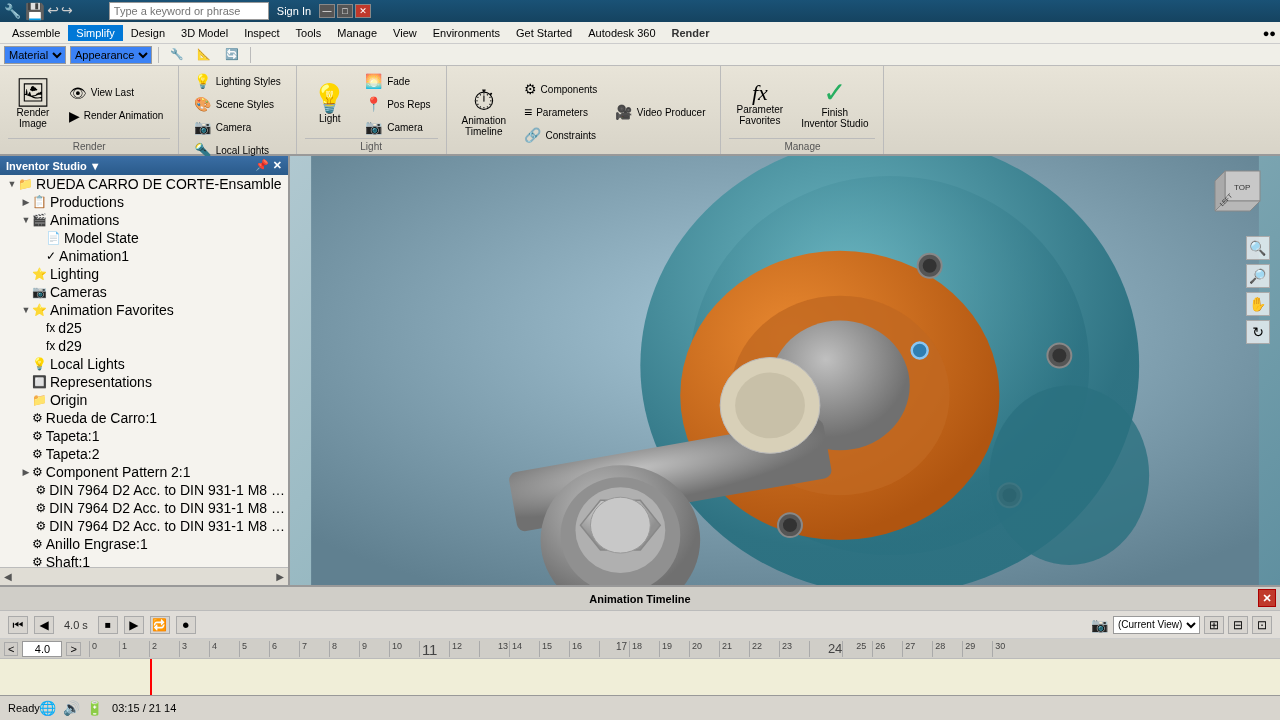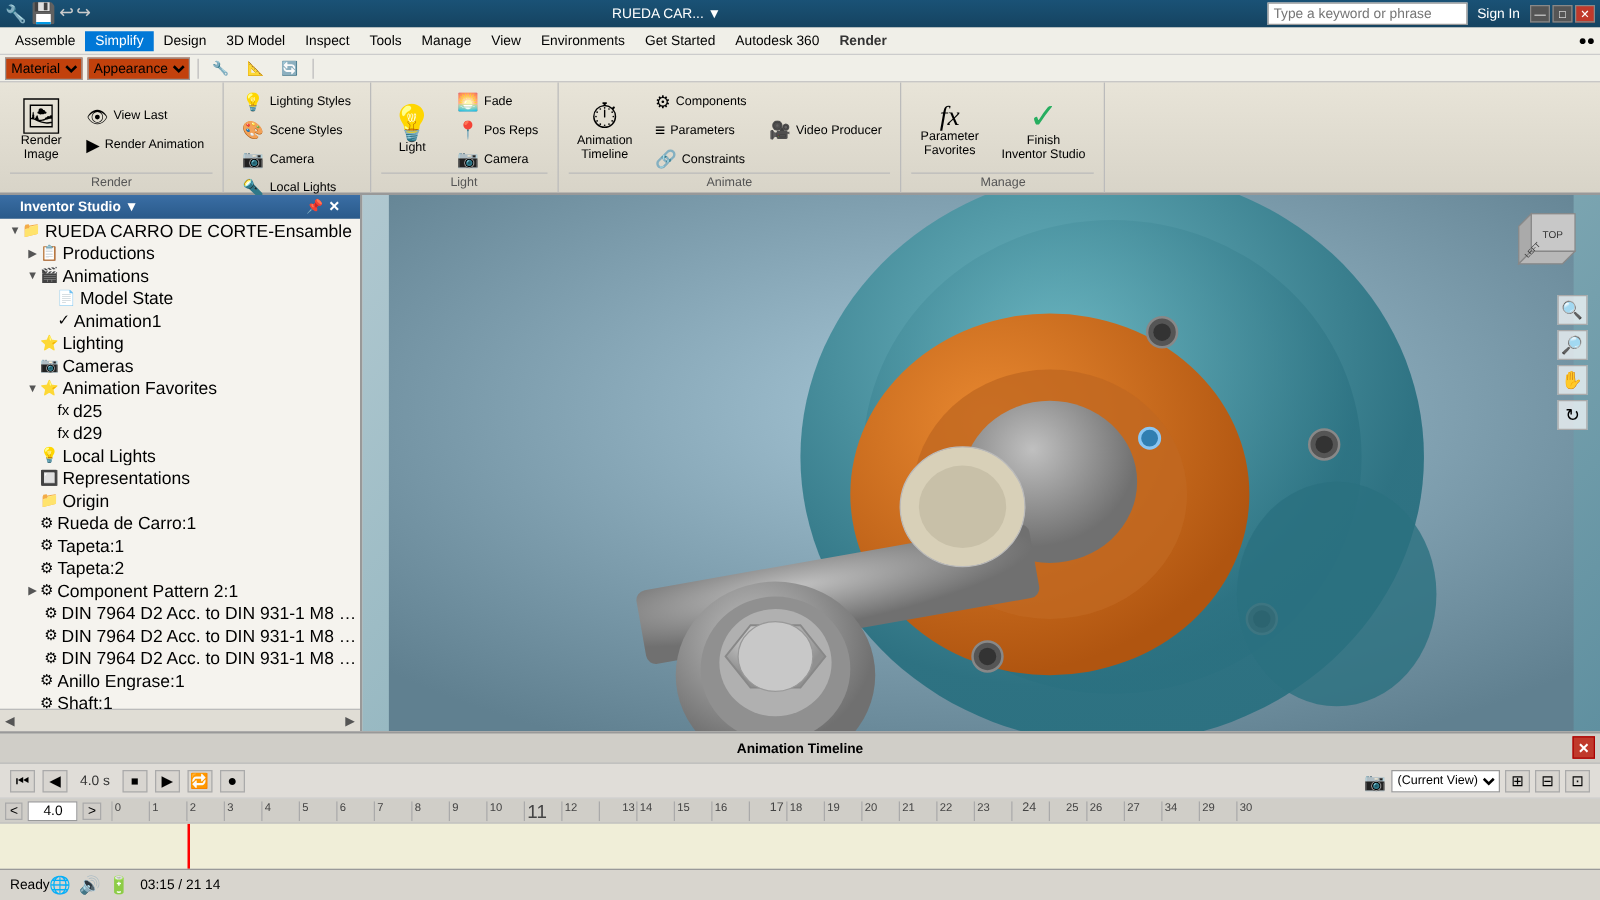--- a/index.html
+++ b/index.html
@@ -61,21 +61,21 @@
       border: 1px solid transparent;
       cursor: pointer;
       background: transparent;
       font-size: 11px;
       display: flex; align-items: center; gap: 2px;
     }
     .tb1-sep { width: 1px; height: 16px; background: #bbb; margin: 0 2px; }
     .tb1-select {
       height: 18px;
       border: 1px solid #999;
-      background: #c2410c;
+      background: #3b82f6;
       font-size: 11px;
     }
     .search-box {
       height: 18px;
       border: 1px solid #999;
       background: white;
       padding: 0 4px;
       font-size: 11px;
       width: 160px;
       color: #999;
@@ -152,21 +152,21 @@
       min-width: 290px;
       background: #f5f3ee;
       border-right: 2px solid #999;
       display: flex;
       flex-direction: column;
       overflow: hidden;
     }
     #sidebar-header {
       background: linear-gradient(to bottom, #3a6ea5, #2a5a8a);
       color: white;
-      padding: 3px 16px;
+      padding: 3px 6px;
       font-size: 11px;
       font-weight: bold;
       display: flex;
       align-items: center;
       justify-content: space-between;
     }
     #tree {
       flex: 1;
       overflow-y: auto;
       overflow-x: hidden;
@@ -361,21 +361,20 @@
 </head>
 <body>
 
 <div id="titlebar">
   <span style="margin-right:4px;font-size:14px;">🔧</span>
   <span style="display:flex;gap:2px;margin-right:8px;">
     <span style="font-size:16px;color:#ccc;">💾</span>
     <span style="font-size:14px;color:#ccc;">↩</span>
     <span style="font-size:14px;color:#ccc;">↪</span>
   </span>
-  <div class="title">RUEDA CAR... ▼</div>
   <input class="search-box" type="text" style="margin-right: 8px; margin-left: 28px;" placeholder="Type a keyword or phrase">
   <span style="color:white;margin-right:8px;cursor:pointer;white-space:nowrap;">Sign In</span>
   <div class="win-controls">
     <div class="win-btn">—</div>
     <div class="win-btn">□</div>
     <div class="win-btn close">✕</div>
   </div>
 </div>
 
 <div id="menubar">
@@ -500,21 +499,20 @@
           <span>Constraints</span>
         </div>
       </div>
       <div class="ribbon-col">
         <div class="ribbon-btn-sm">
           <span class="icon-sm">🎥</span>
           <span>Video Producer</span>
         </div>
       </div>
     </div>
-    <div class="ribbon-group-label">Animate</div>
   </div>
 
   <div class="ribbon-group">
     <div class="ribbon-group-content">
       <div class="ribbon-big">
         <span class="icon-big" style="font-style:italic;font-family:serif;font-size:22px;">fx</span>
         <span style="font-size:10px;">Parameter<br>Favorites</span>
       </div>
       <div class="ribbon-big">
         <span class="icon-big" style="color:#27ae60;font-size:28px;">✓</span>
@@ -825,25 +823,25 @@
           <div style="display: flex; flex-direction: column; align-items: flex-start; font-size: 9px; color: rgb(68, 68, 68); min-width: 30px; border-left: 1px solid rgb(170, 170, 170); padding-left: 2px;">14</div>
           <div style="display: flex; flex-direction: column; align-items: flex-start; font-size: 9px; color: rgb(68, 68, 68); min-width: 30px; border-left: 1px solid rgb(170, 170, 170); padding-left: 2px;">15</div>
           <div style="display: flex; flex-direction: column; align-items: flex-start; font-size: 9px; color: rgb(68, 68, 68); min-width: 30px; border-left: 1px solid rgb(170, 170, 170); padding-left: 2px;">16</div>
           <div style="display: flex; flex-direction: column; align-items: flex-start; font-size: 10px; color: rgb(68, 68, 68); min-width: 30px; border-left: 1px solid rgb(170, 170, 170); padding-left: 16px;">17</div>
           <div style="display: flex; flex-direction: column; align-items: flex-start; font-size: 9px; color: rgb(68, 68, 68); min-width: 30px; border-left: 1px solid rgb(170, 170, 170); padding-left: 2px;">18</div>
           <div style="display: flex; flex-direction: column; align-items: flex-start; font-size: 9px; color: rgb(68, 68, 68); min-width: 30px; border-left: 1px solid rgb(170, 170, 170); padding-left: 2px;">19</div>
           <div style="display: flex; flex-direction: column; align-items: flex-start; font-size: 9px; color: rgb(68, 68, 68); min-width: 30px; border-left: 1px solid rgb(170, 170, 170); padding-left: 2px;">20</div>
           <div style="display: flex; flex-direction: column; align-items: flex-start; font-size: 9px; color: rgb(68, 68, 68); min-width: 30px; border-left: 1px solid rgb(170, 170, 170); padding-left: 2px;">21</div>
           <div style="display: flex; flex-direction: column; align-items: flex-start; font-size: 9px; color: rgb(68, 68, 68); min-width: 30px; border-left: 1px solid rgb(170, 170, 170); padding-left: 2px;">22</div>
           <div style="display: flex; flex-direction: column; align-items: flex-start; font-size: 9px; color: rgb(68, 68, 68); min-width: 30px; border-left: 1px solid rgb(170, 170, 170); padding-left: 2px;">23</div>
-          <div style="display: flex; flex-direction: column; align-items: flex-start; font-size: 10px; color: rgb(68, 68, 68); min-width: 30px; border-left: 1px solid rgb(170, 170, 170); padding-left: 8px;">24</div>
+          <div style="display: flex; flex-direction: column; align-items: flex-start; font-size: 13px; color: rgb(68, 68, 68); min-width: 30px; border-left: 1px solid rgb(170, 170, 170); padding-left: 18px;">24</div>
           <div style="display: flex; flex-direction: column; align-items: flex-start; font-size: 9px; color: rgb(68, 68, 68); min-width: 30px; border-left: 1px solid rgb(170, 170, 170); padding-left: 13px;">25</div>
           <div style="display: flex; flex-direction: column; align-items: flex-start; font-size: 9px; color: rgb(68, 68, 68); min-width: 30px; border-left: 1px solid rgb(170, 170, 170); padding-left: 2px;">26</div>
           <div style="display: flex; flex-direction: column; align-items: flex-start; font-size: 9px; color: rgb(68, 68, 68); min-width: 30px; border-left: 1px solid rgb(170, 170, 170); padding-left: 2px;">27</div>
-          <div style="display: flex; flex-direction: column; align-items: flex-start; font-size: 9px; color: rgb(68, 68, 68); min-width: 30px; border-left: 1px solid rgb(170, 170, 170); padding-left: 2px;">34</div>
+          <div style="display: flex; flex-direction: column; align-items: flex-start; font-size: 9px; color: rgb(68, 68, 68); min-width: 30px; border-left: 1px solid rgb(170, 170, 170); padding-left: 2px;">28</div>
           <div style="display: flex; flex-direction: column; align-items: flex-start; font-size: 9px; color: rgb(68, 68, 68); min-width: 30px; border-left: 1px solid rgb(170, 170, 170); padding-left: 2px;">29</div>
           <div style="display: flex; flex-direction: column; align-items: flex-start; font-size: 9px; color: rgb(68, 68, 68); min-width: 30px; border-left: 1px solid rgb(170, 170, 170); padding-left: 2px;">30</div>
         </div>
     </div>
   </div>
 
   <div id="timeline-track">
     <div class="timeline-playhead"></div>
   </div>
 </div>

